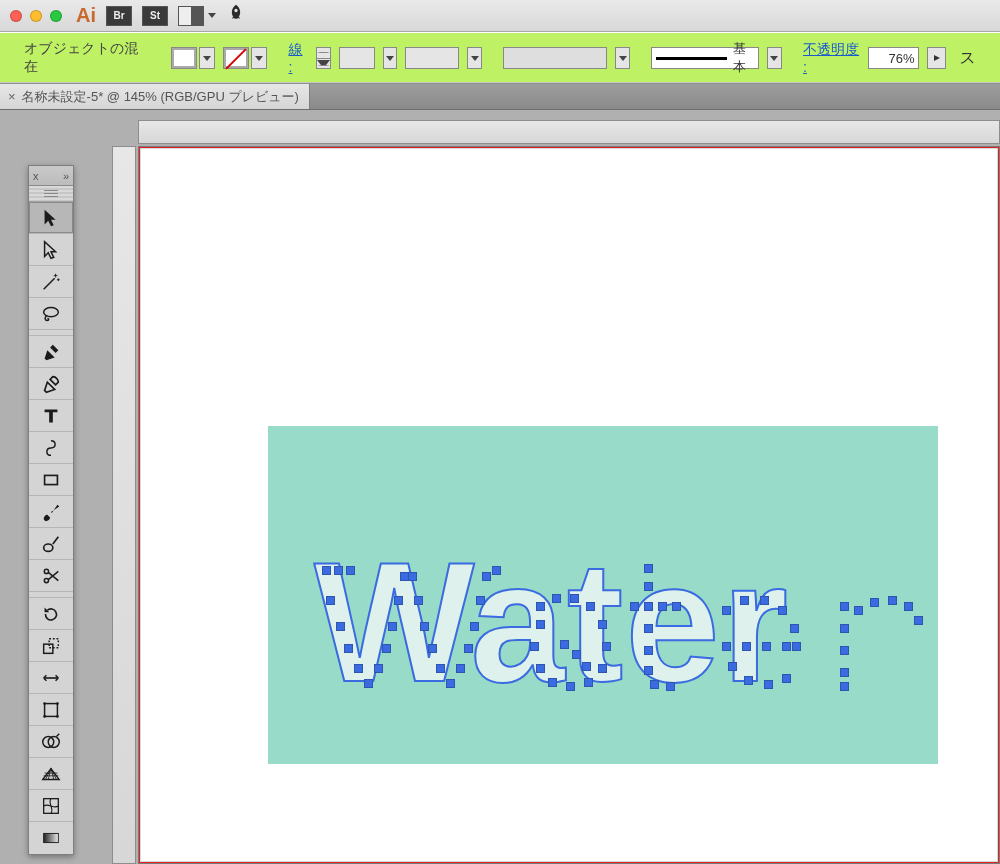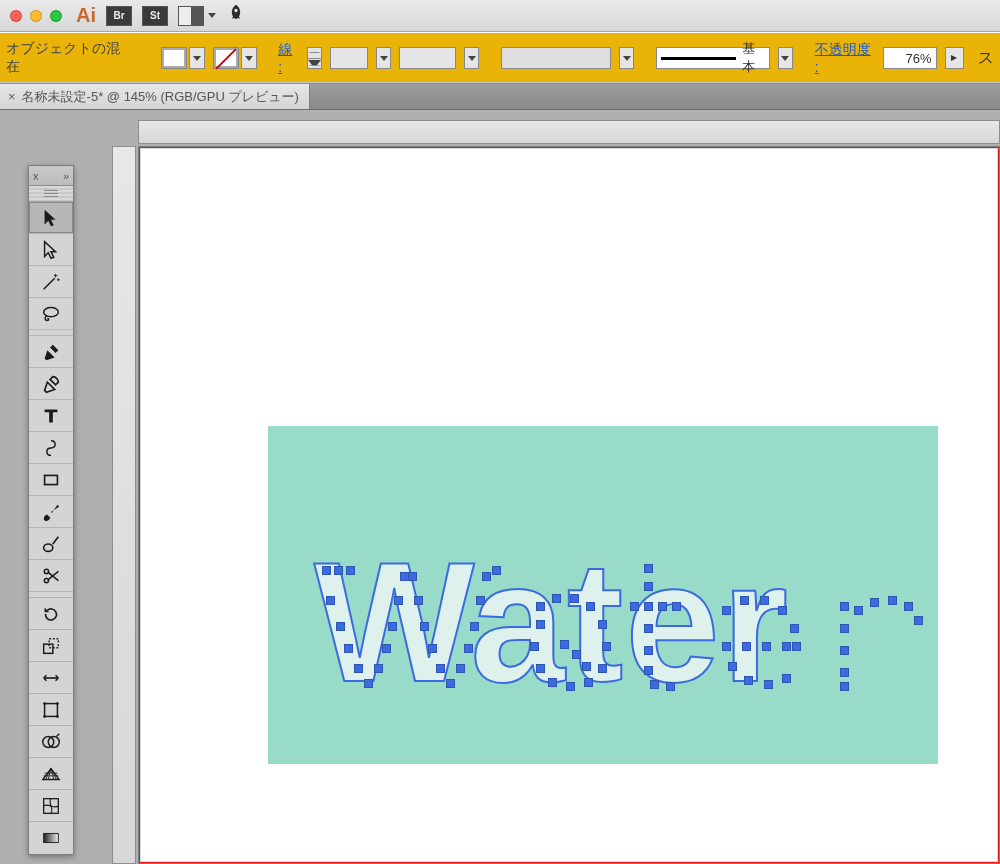--- a/index.html
+++ b/index.html
@@ -15,21 +15,21 @@
   .dot.green { background:#28c840; }
   .ai-logo { color:#c86a2b; font-weight:700; font-size:20px; margin-left:4px; }
   .menubtn { width:26px; height:20px; background:#3a3a3a; color:#eee; display:flex; align-items:center; justify-content:center; font-size:10px; font-weight:700; border:1px solid #555; }
   .arrange { width:26px; height:20px; border:1px solid #555; background:#eee; display:flex; }
   .arrange span { flex:1; border-right:1px solid #555; }
   .arrange span:last-child { border-right:none; background:#555; }
   .tri-down { width:0; height:0; border-left:4px solid transparent; border-right:4px solid transparent; border-top:5px solid #444; }
   .rocket { color:#333; font-size:18px; }
 
   
-  .controlbar { position:absolute; left:0; top:32px; right:0; height:52px; background:#eab308; border-top:1px solid #fff; border-bottom:1px solid #8f8f8f; box-shadow: inset 0 -1px 0 #c7c7c7; display:flex; align-items:center; padding:0 6px; gap:8px; }
+  .controlbar { position:absolute; left:0; top:32px; right:0; height:52px; background:#bef264; border-top:1px solid #fff; border-bottom:1px solid #8f8f8f; box-shadow: inset 0 -1px 0 #c7c7c7; display:flex; align-items:center; padding:0 24px; gap:8px; }
   .ctl-label { font-size:14px; color:#444; }
   .swatch-pair { display:flex; align-items:center; gap:2px; }
   .swatch { width:26px; height:22px; border:1px solid #888; box-shadow: inset 0 0 0 2px #aaa; background:#fff; }
   .swatch.nostroke { background:#fff; position:relative; }
   .swatch.nostroke::after { content:""; position:absolute; left:-2px; right:-2px; top:50%; border-top:2px solid #d40000; transform:rotate(-45deg); }
   .ddbtn { width:16px; height:22px; border:1px solid #888; background:#e5e5e5; display:flex; align-items:center; justify-content:center; }
   .stroke-lbl { color:#1a5bcc; font-size:14px; text-decoration:underline; }
   .stepper { width:16px; height:22px; border:1px solid #888; background:#e5e5e5; display:flex; flex-direction:column; }
   .stepper div { flex:1; display:flex; align-items:center; justify-content:center; }
   .stepper div:first-child { border-bottom:1px solid #888; }

